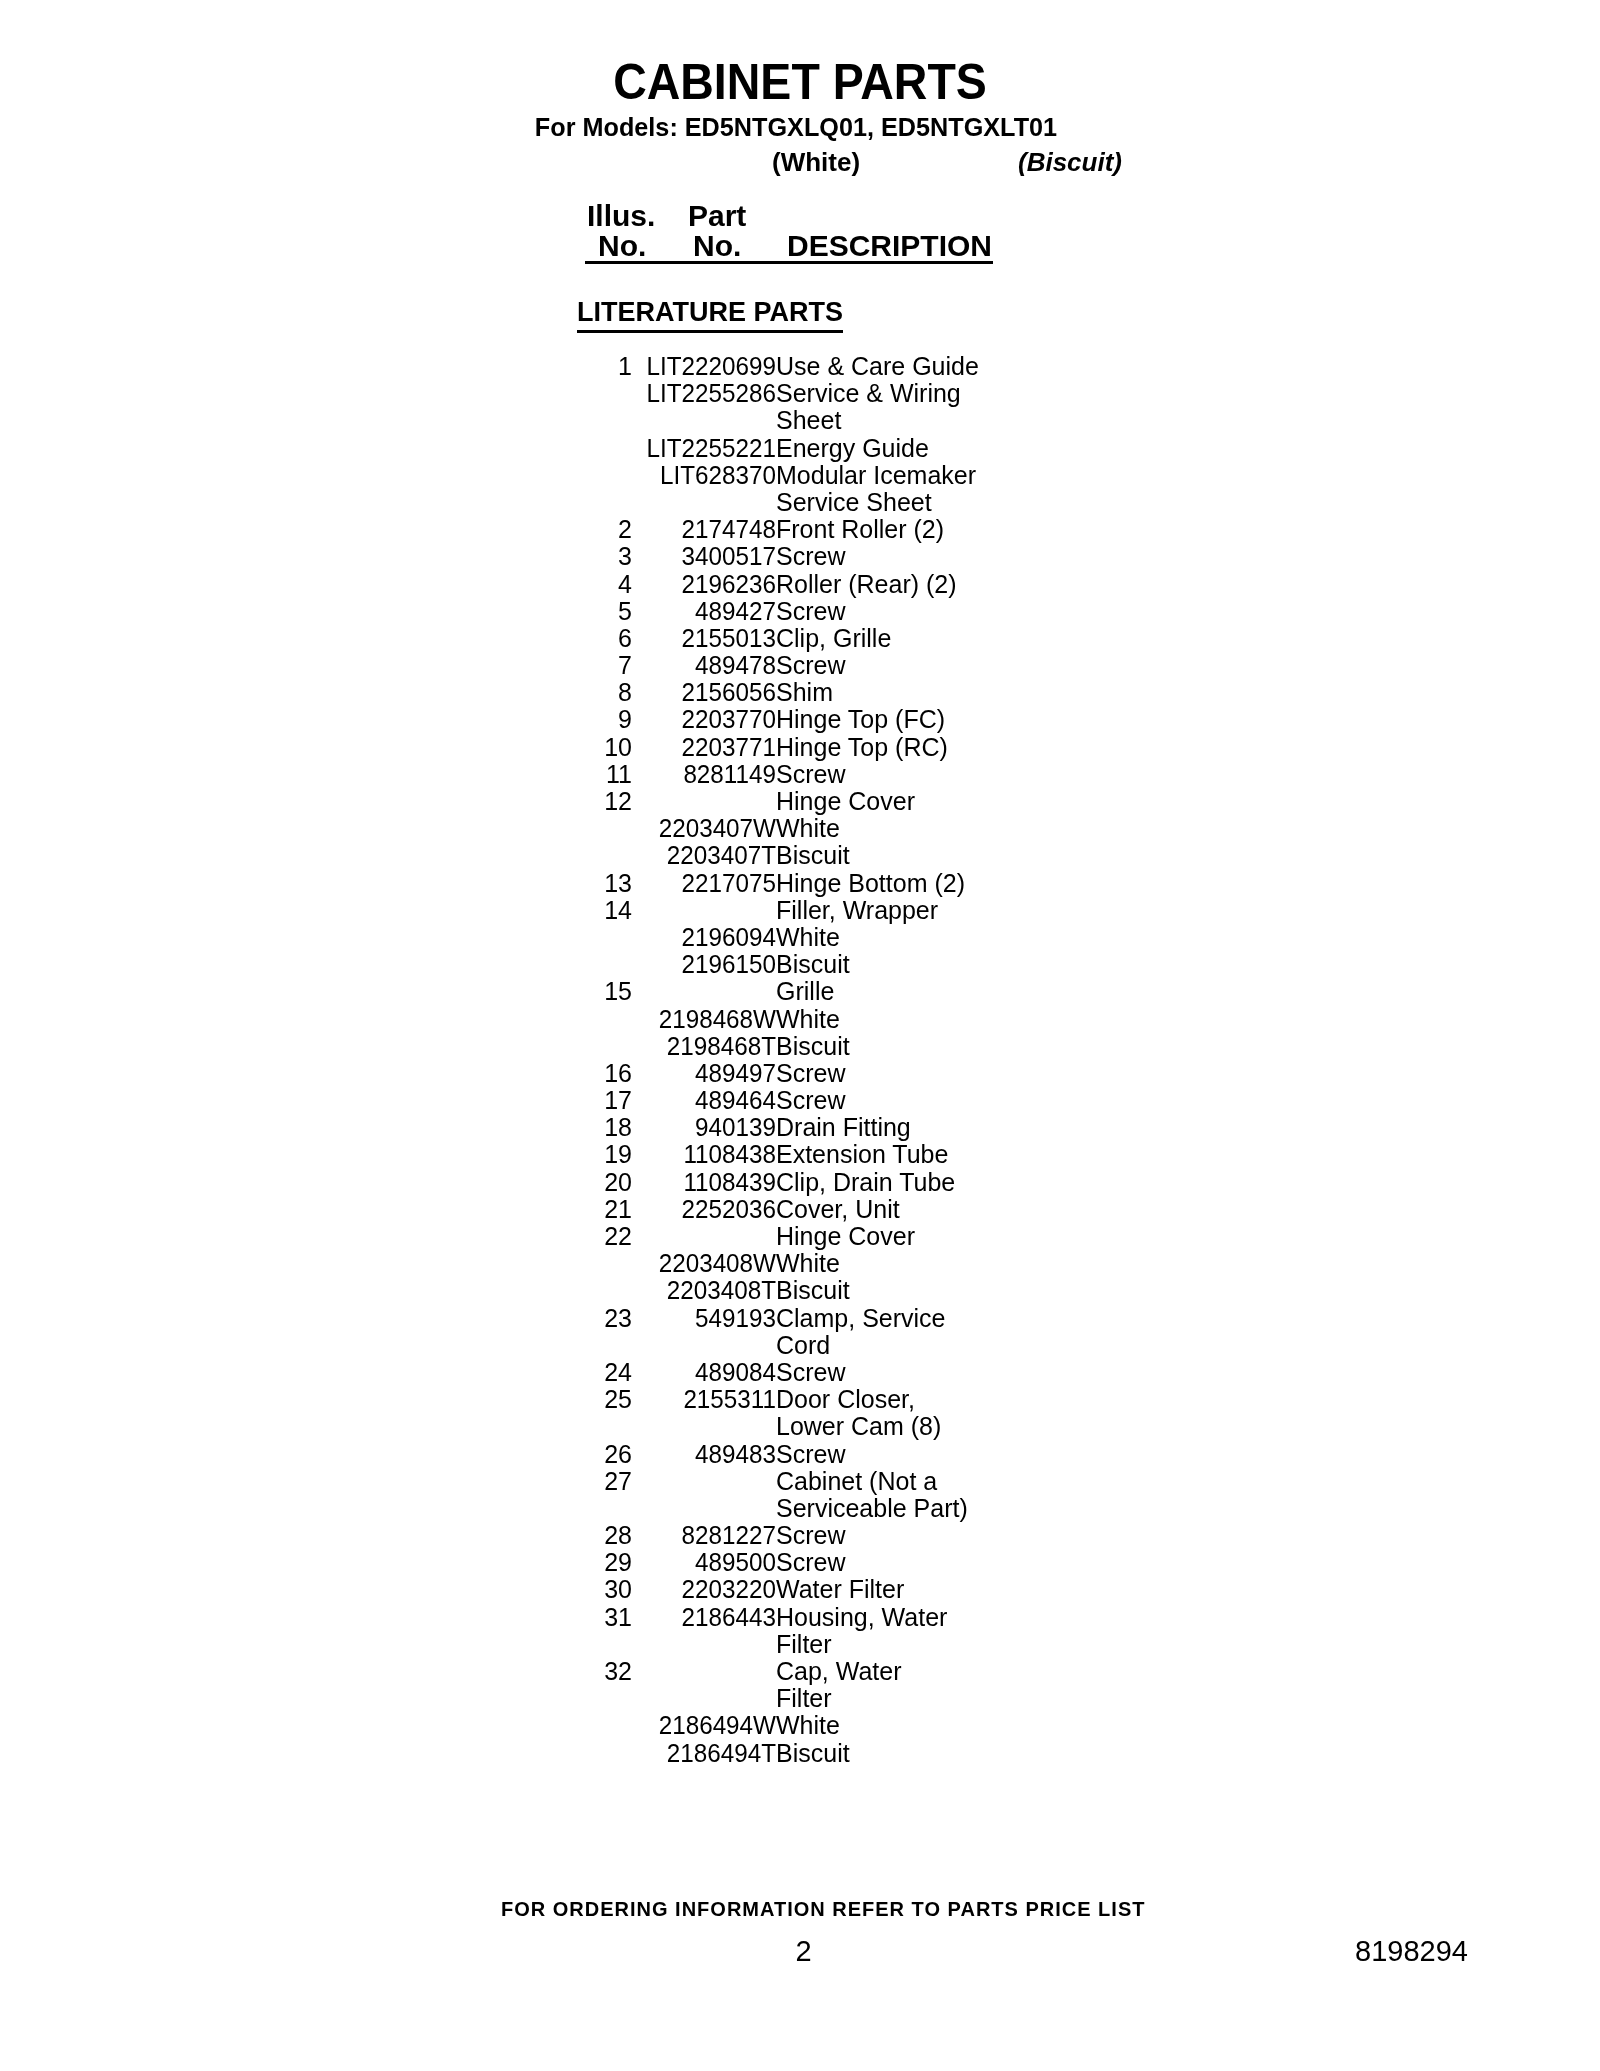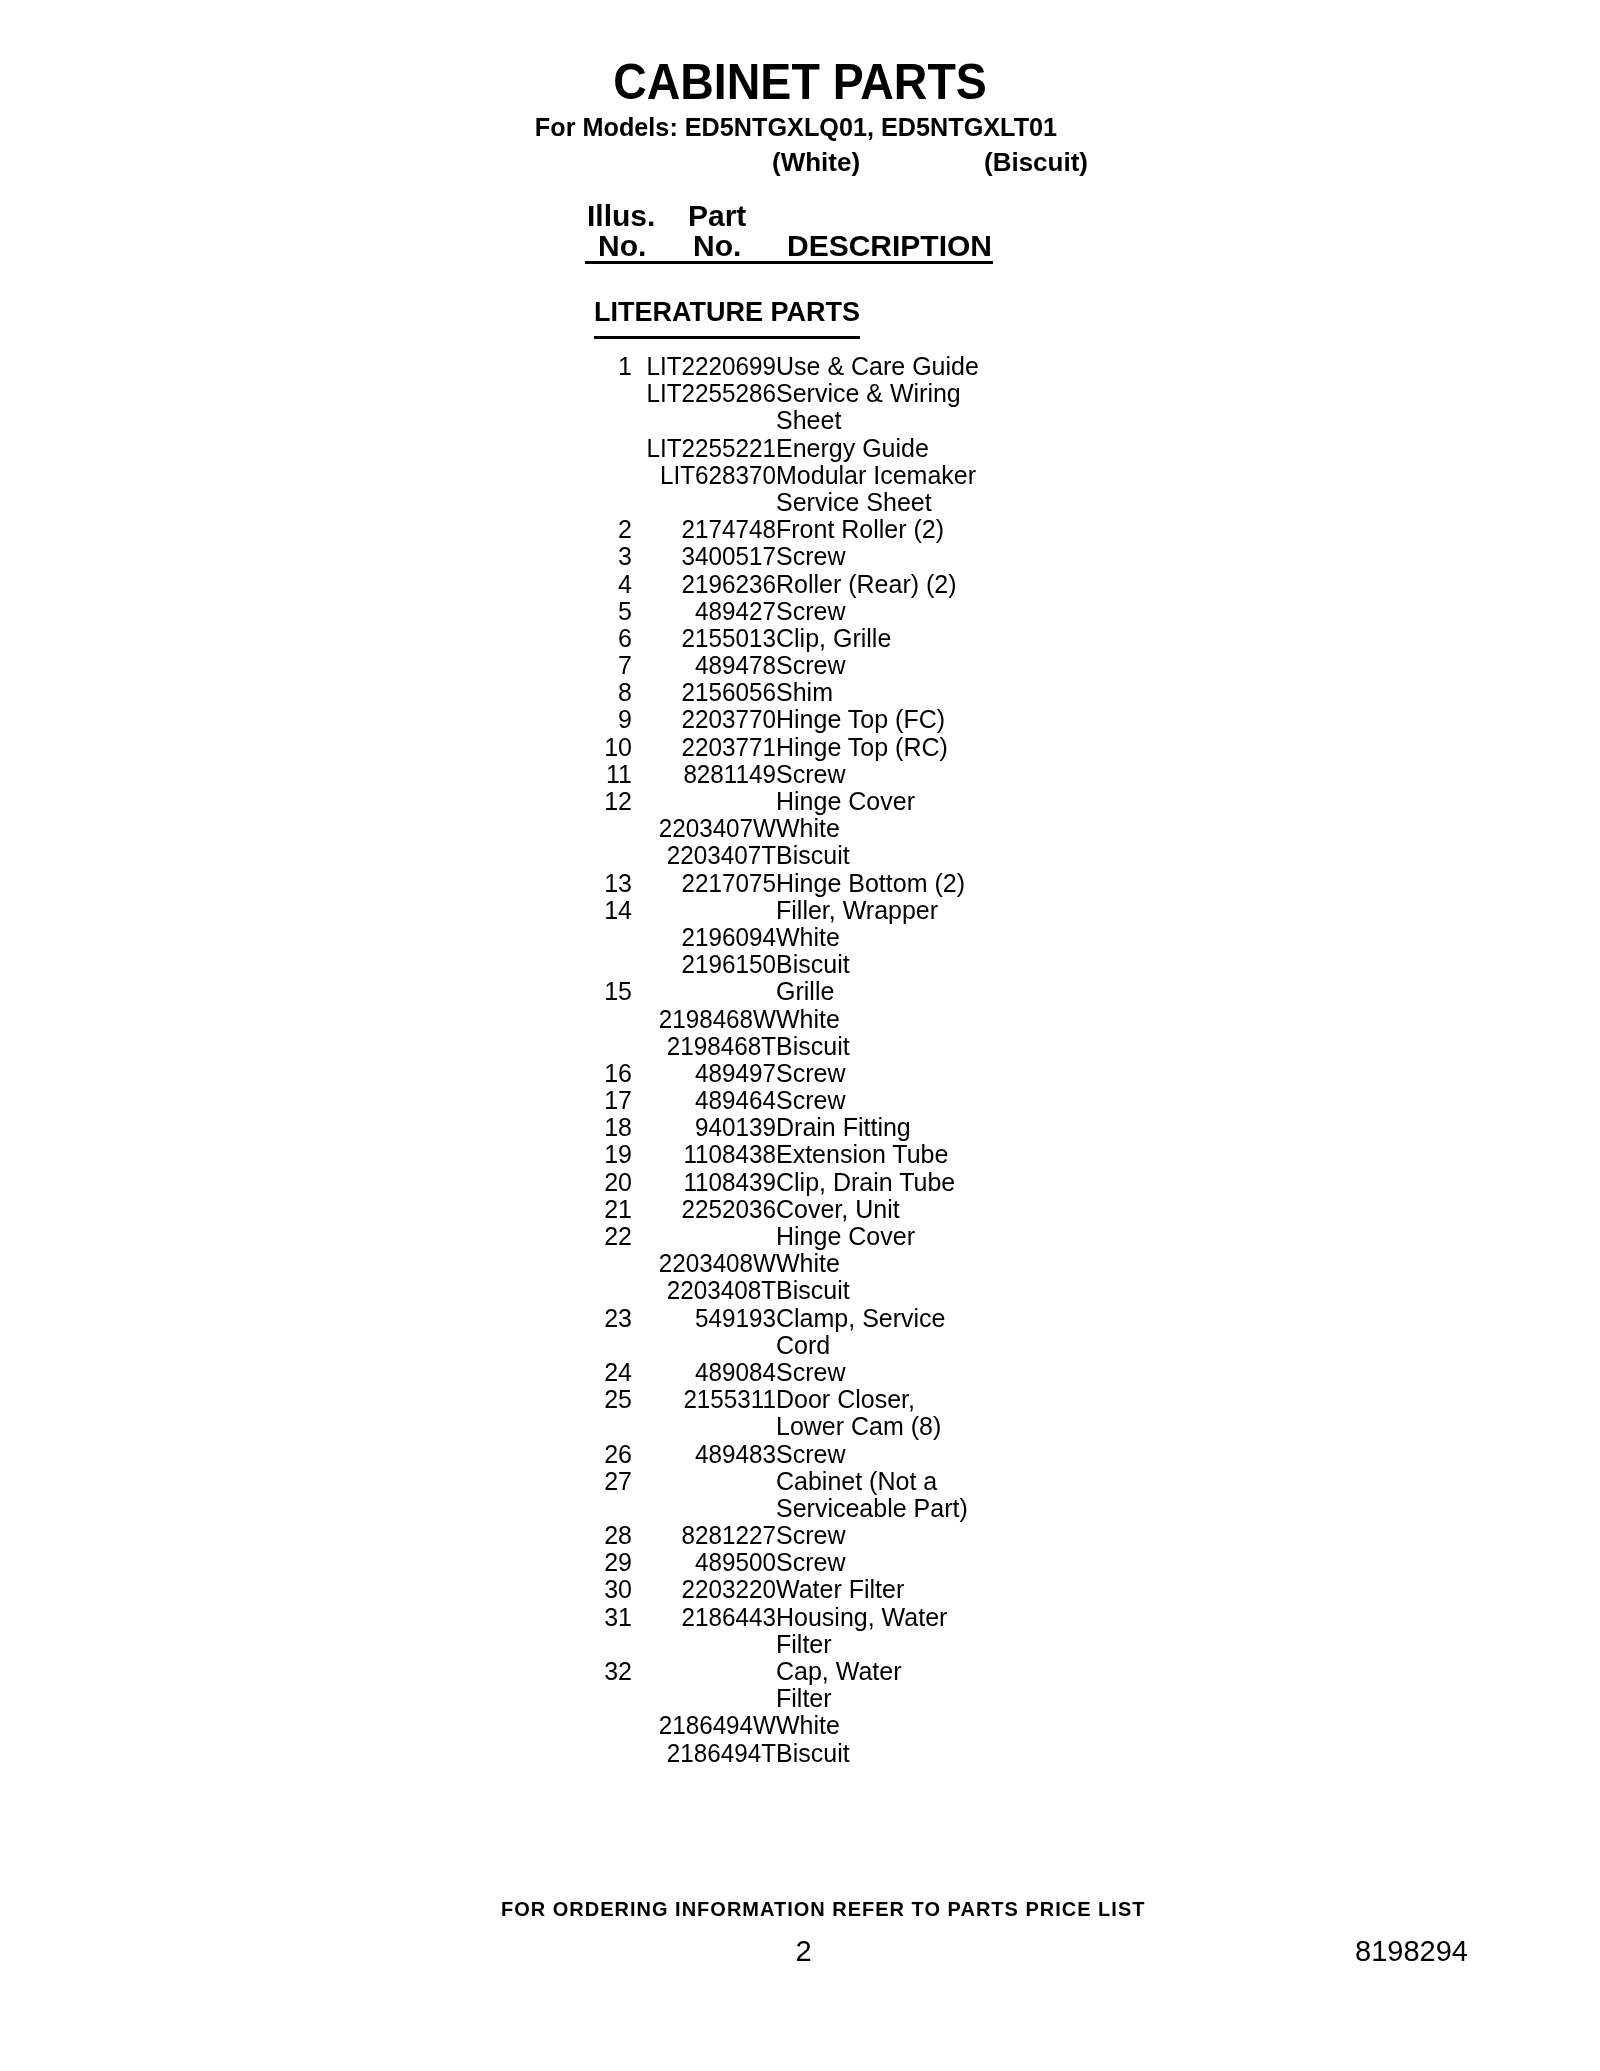--- a/index.html
+++ b/index.html
@@ -15,37 +15,37 @@
     top: 57px; left: 0; width: 1600px; text-align: center;
     font-size: 50px; font-weight: bold;
     transform: scaleX(0.93); transform-origin: 50% 50%;
   }
   .models {
     top: 114px; left: 0; width: 1592px; text-align: center;
     font-size: 26px; font-weight: bold;
     transform: scaleX(0.97); transform-origin: 50% 50%;
   }
   .color-left  { top: 149px; left: 772px; font-size: 26px; font-weight: bold; }
-  .color-right { top: 149px; left: 984px; font-size: 26px; font-weight: bold; }
+  .color-right { top: 149px; left: 1018px; font-size: 26px; font-weight: bold; font-style: italic; }
 
   .th { font-size: 30px; font-weight: bold; text-align: center; }
   .th-illus { top: 201px; left: 587px; }
   .th-part  { top: 201px; left: 688px; }
   .th-no1   { top: 231px; left: 598px; }
   .th-no2   { top: 231px; left: 693px; }
   .th-desc  { top: 231px; left: 787px; }
   .header-rule {
     top: 261px; left: 585px; width: 408px; height: 3px;
     background: #000;
   }
 
   .section-heading {
-    top: 299px; left: 594px;
+    top: 299px; left: 577px;
     font-size: 27px; font-weight: bold;
-    border-bottom: 3px solid #000; padding-bottom: 10px;
+    border-bottom: 3px solid #000; padding-bottom: 4px;
   }
 
   .rows { top: 353px; left: 585px; width: 430px; }
   .row { display: flex; height: 27.2px; align-items: baseline;
          font-size: 25px; line-height: 27.2px; }
   .cell-illus { width: 47px;  text-align: right; flex: none; }
   .cell-part  { width: 144px; text-align: right; flex: none;
                 transform: scaleX(0.97); transform-origin: 100% 50%; }
   .cell-desc  { text-align: left; flex: none; white-space: nowrap; }
 

